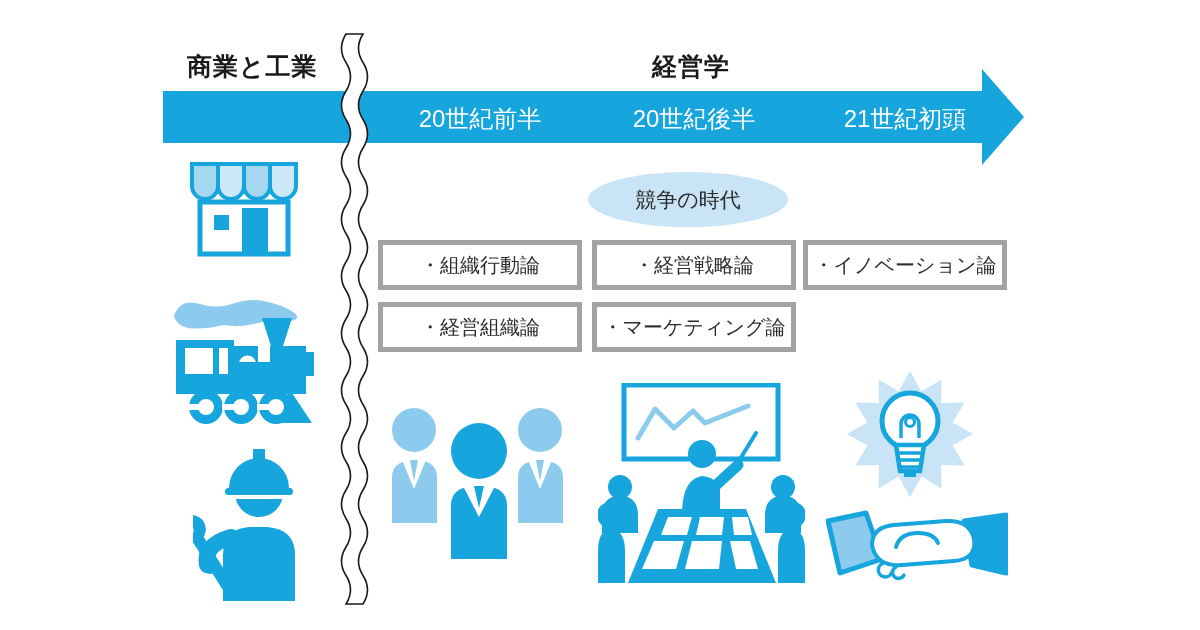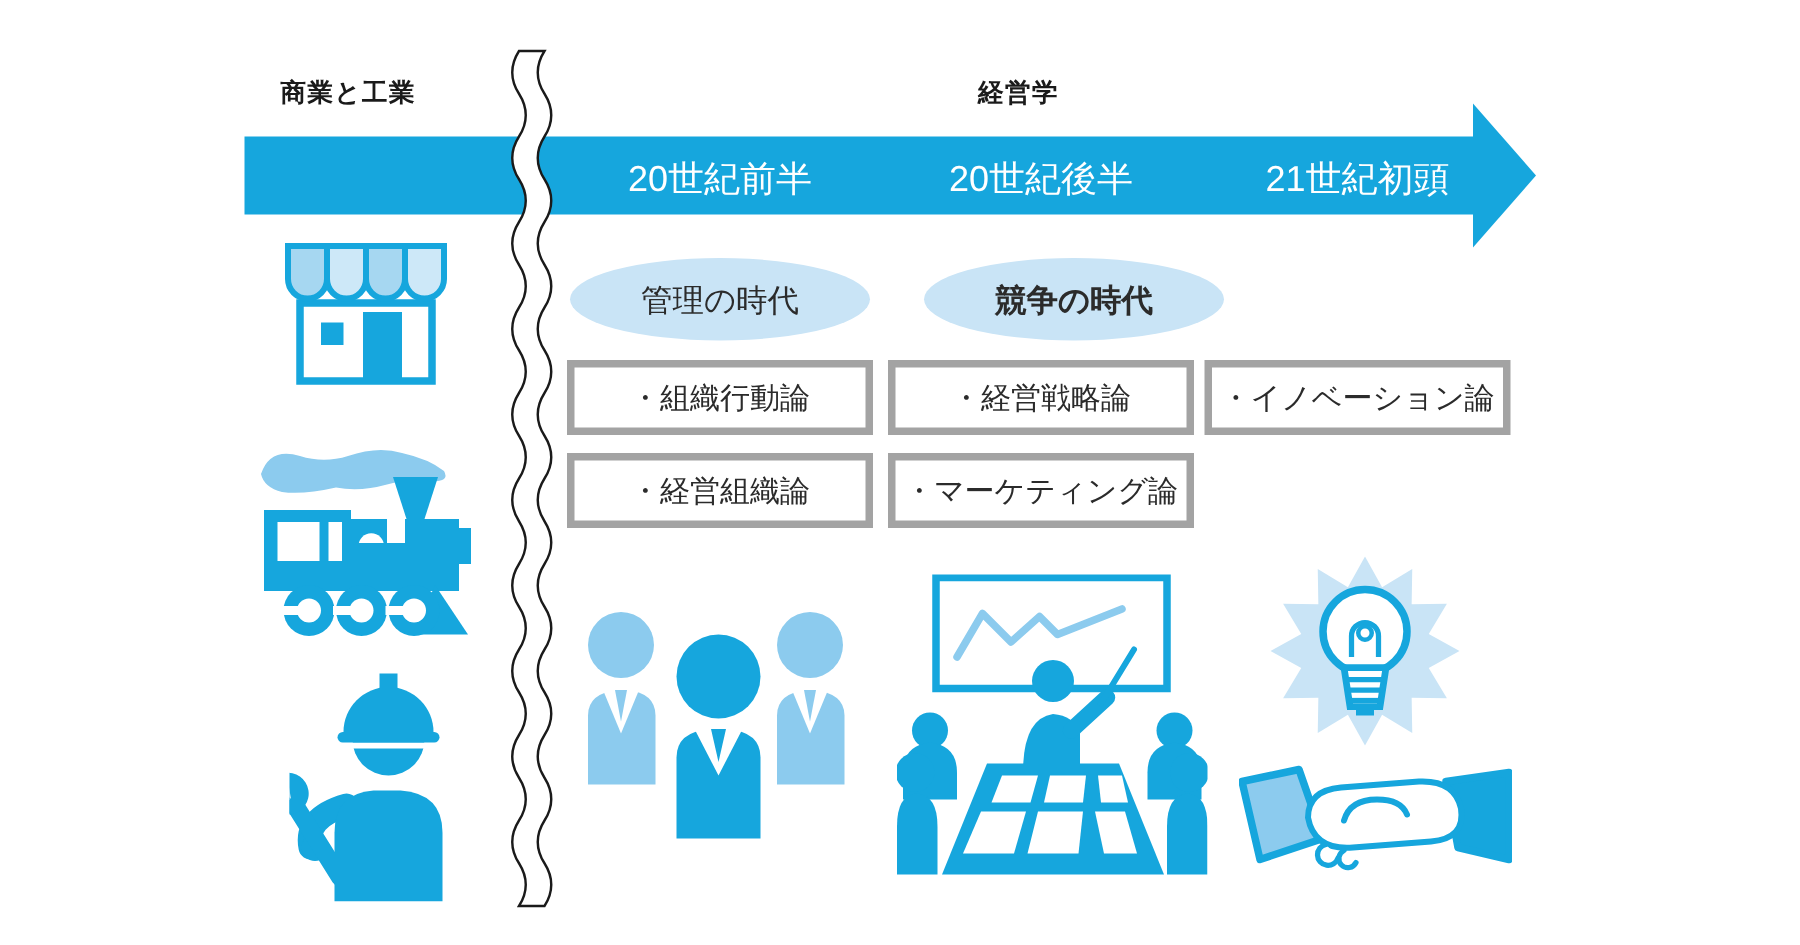--- a/index.html
+++ b/index.html
@@ -9,21 +9,21 @@
   }
   #canvas{
     position:relative;
     width:1200px;height:630px;
     background:#ffffff;
     overflow:hidden;
   }
   
   .col-header{
     position:absolute;
-    font-size:17px;font-weight:bold;color:#1a1a1a;
+    font-size:25px;font-weight:bold;color:#1a1a1a;
     letter-spacing:1px;white-space:nowrap;
   }
   
   .arrow-band{
     position:absolute;left:163px;top:91px;width:820px;height:52px;
     background:#16A6DD;
   }
   .arrow-head{
     position:absolute;left:982px;top:69px;width:0;height:0;
     border-top:48px solid transparent;
@@ -62,22 +62,21 @@
   <div class="col-header" style="left:187px;top:50px;">商業と工業</div>
   <div class="col-header" style="left:652px;top:50px;">経営学</div>
 
   <div class="arrow-band"></div>
   <div class="arrow-head"></div>
 
   <div class="band-label" style="left:480px;">20世紀前半</div>
   <div class="band-label" style="left:694px;">20世紀後半</div>
   <div class="band-label" style="left:905px;">21世紀初頭</div>
 
-  <div class="era-ellipse" style="left:380px;">管理の時代</div>
-  <div class="era-ellipse" style="left:616px;font-weight:bold;">競争の時代</div>
+  <div class="era-ellipse" style="left:588px;">競争の時代</div>
 
   <div class="theory-box row1" style="left:378px;">・組織行動論</div>
   <div class="theory-box row2" style="left:378px;">・経営組織論</div>
   <div class="theory-box row1" style="left:592px;">・経営戦略論</div>
   <div class="theory-box row2" style="left:592px;text-align:center;">・マーケティング論</div>
   <div class="theory-box row1" style="left:803px;">・イノベーション論</div>
 
   <div class="icon" style="left:330px;top:30px;">
     <svg width="60" height="578" viewBox="0 0 60 578">
       <path d="M16 4

